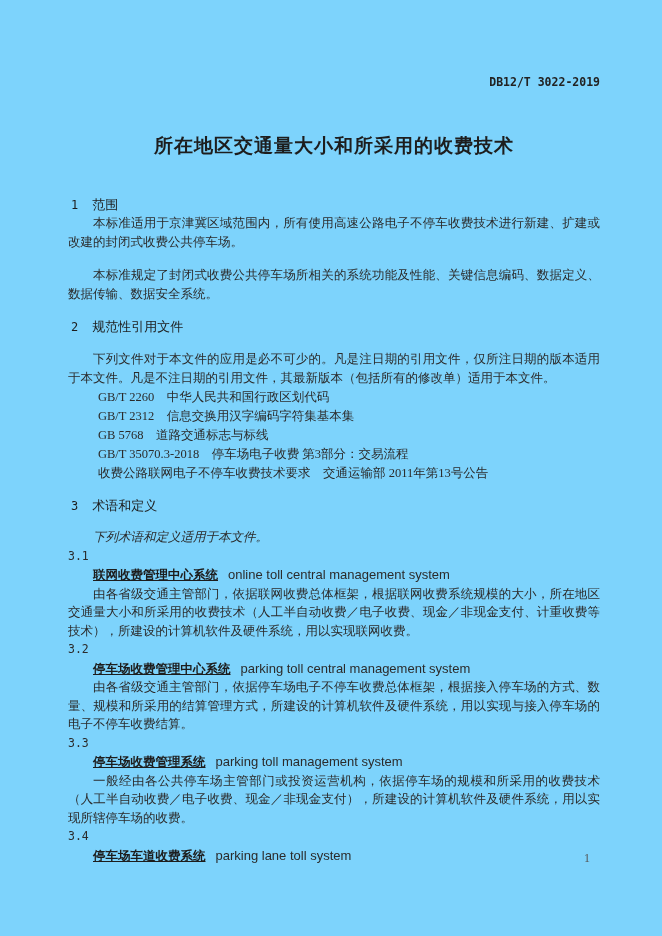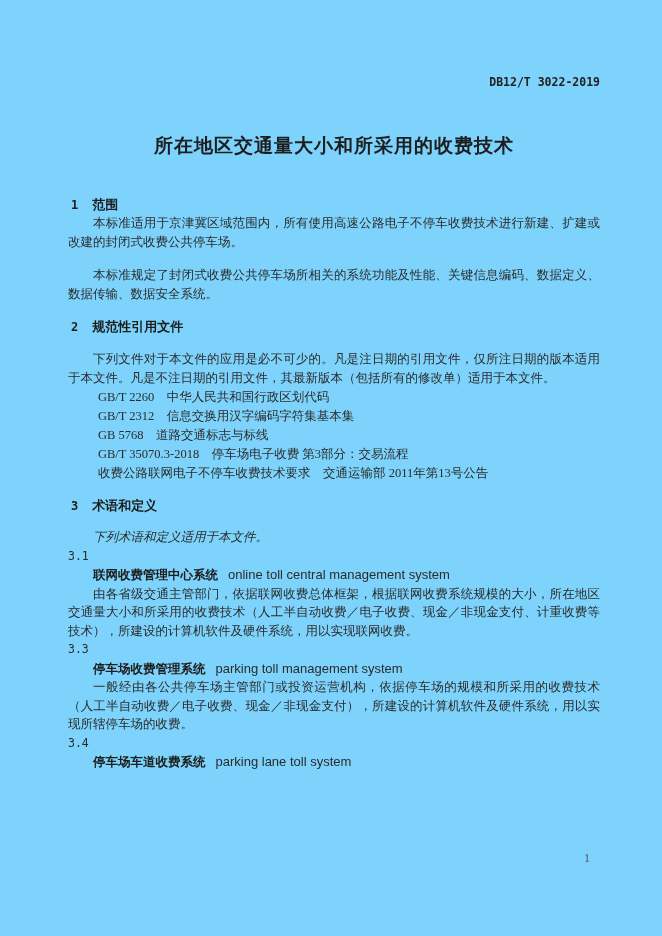--- a/index.html
+++ b/index.html
@@ -28,21 +28,21 @@
     text-align: center;
     font-family: "Liberation Sans", "DejaVu Sans", sans-serif;
     font-weight: bold;
     font-size: 19px;
     letter-spacing: 1px;
     line-height: 27px;
     color: #1d1d1d;
   }
   .sec-h {
     font-family: "Liberation Sans", "DejaVu Sans", sans-serif;
-    font-weight: bold;
+    font-weight: normal;
     font-size: 13px;
     line-height: 18px;
     color: #1d1d1d;
     padding-left: 3px;
   }
   .sec-h .sec-num {
     display: inline-block;
     margin-right: 14px;
     font-family: "DejaVu Sans Mono", monospace;
     font-size: 12px;
@@ -77,20 +77,21 @@
   .term-head {
     padding-left: 25px;
     line-height: 18.5px;
     white-space: nowrap;
   }
   .term-zh {
     font-family: "Liberation Sans", "DejaVu Sans", sans-serif;
     font-weight: bold;
     font-size: 12.5px;
     color: #1d1d1d;
+    text-decoration: underline;
   }
   .term-en {
     font-family: Liberation Sans, sans-serif;
     font-size: 13px;
     margin-left: 10px;
     color: #2b2b2b;
   }
   .page-num {
     position: absolute;
     right: 72px;
@@ -135,20 +136,27 @@
     <p class="body-p intro-terms">下列术语和定义适用于本文件。</p>
 
     <div>
       <div class="term-num">3.1</div>
       <div class="term-head">
         <span class="term-zh">联网收费管理中心系统</span><span class="term-en">online toll central management system</span>
       </div>
       <p class="body-p">由各省级交通主管部门，依据联网收费总体框架，根据联网收费系统规模的大小，所在地区交通量大小和所采用的收费技术（人工半自动收费／电子收费、现金／非现金支付、计重收费等技术），所建设的计算机软件及硬件系统，用以实现联网收费。</p>
     </div>
 
+    <div>
+      <div class="term-num">3.2</div>
+      <div class="term-head">
+        <span class="term-zh">停车场收费管理中心系统</span><span class="term-en">parking toll central management system</span>
+      </div>
+      <p class="body-p">由各省级交通主管部门，依据停车场电子不停车收费总体框架，根据接入停车场的方式、数量、规模和所采用的结算管理方式，所建设的计算机软件及硬件系统，用以实现与接入停车场的电子不停车收费结算。</p>
+    </div>
 
     <div>
       <div class="term-num">3.3</div>
       <div class="term-head">
         <span class="term-zh">停车场收费管理系统</span><span class="term-en">parking toll management system</span>
       </div>
       <p class="body-p">一般经由各公共停车场主管部门或投资运营机构，依据停车场的规模和所采用的收费技术（人工半自动收费／电子收费、现金／非现金支付），所建设的计算机软件及硬件系统，用以实现所辖停车场的收费。</p>
     </div>
 
     <div>

